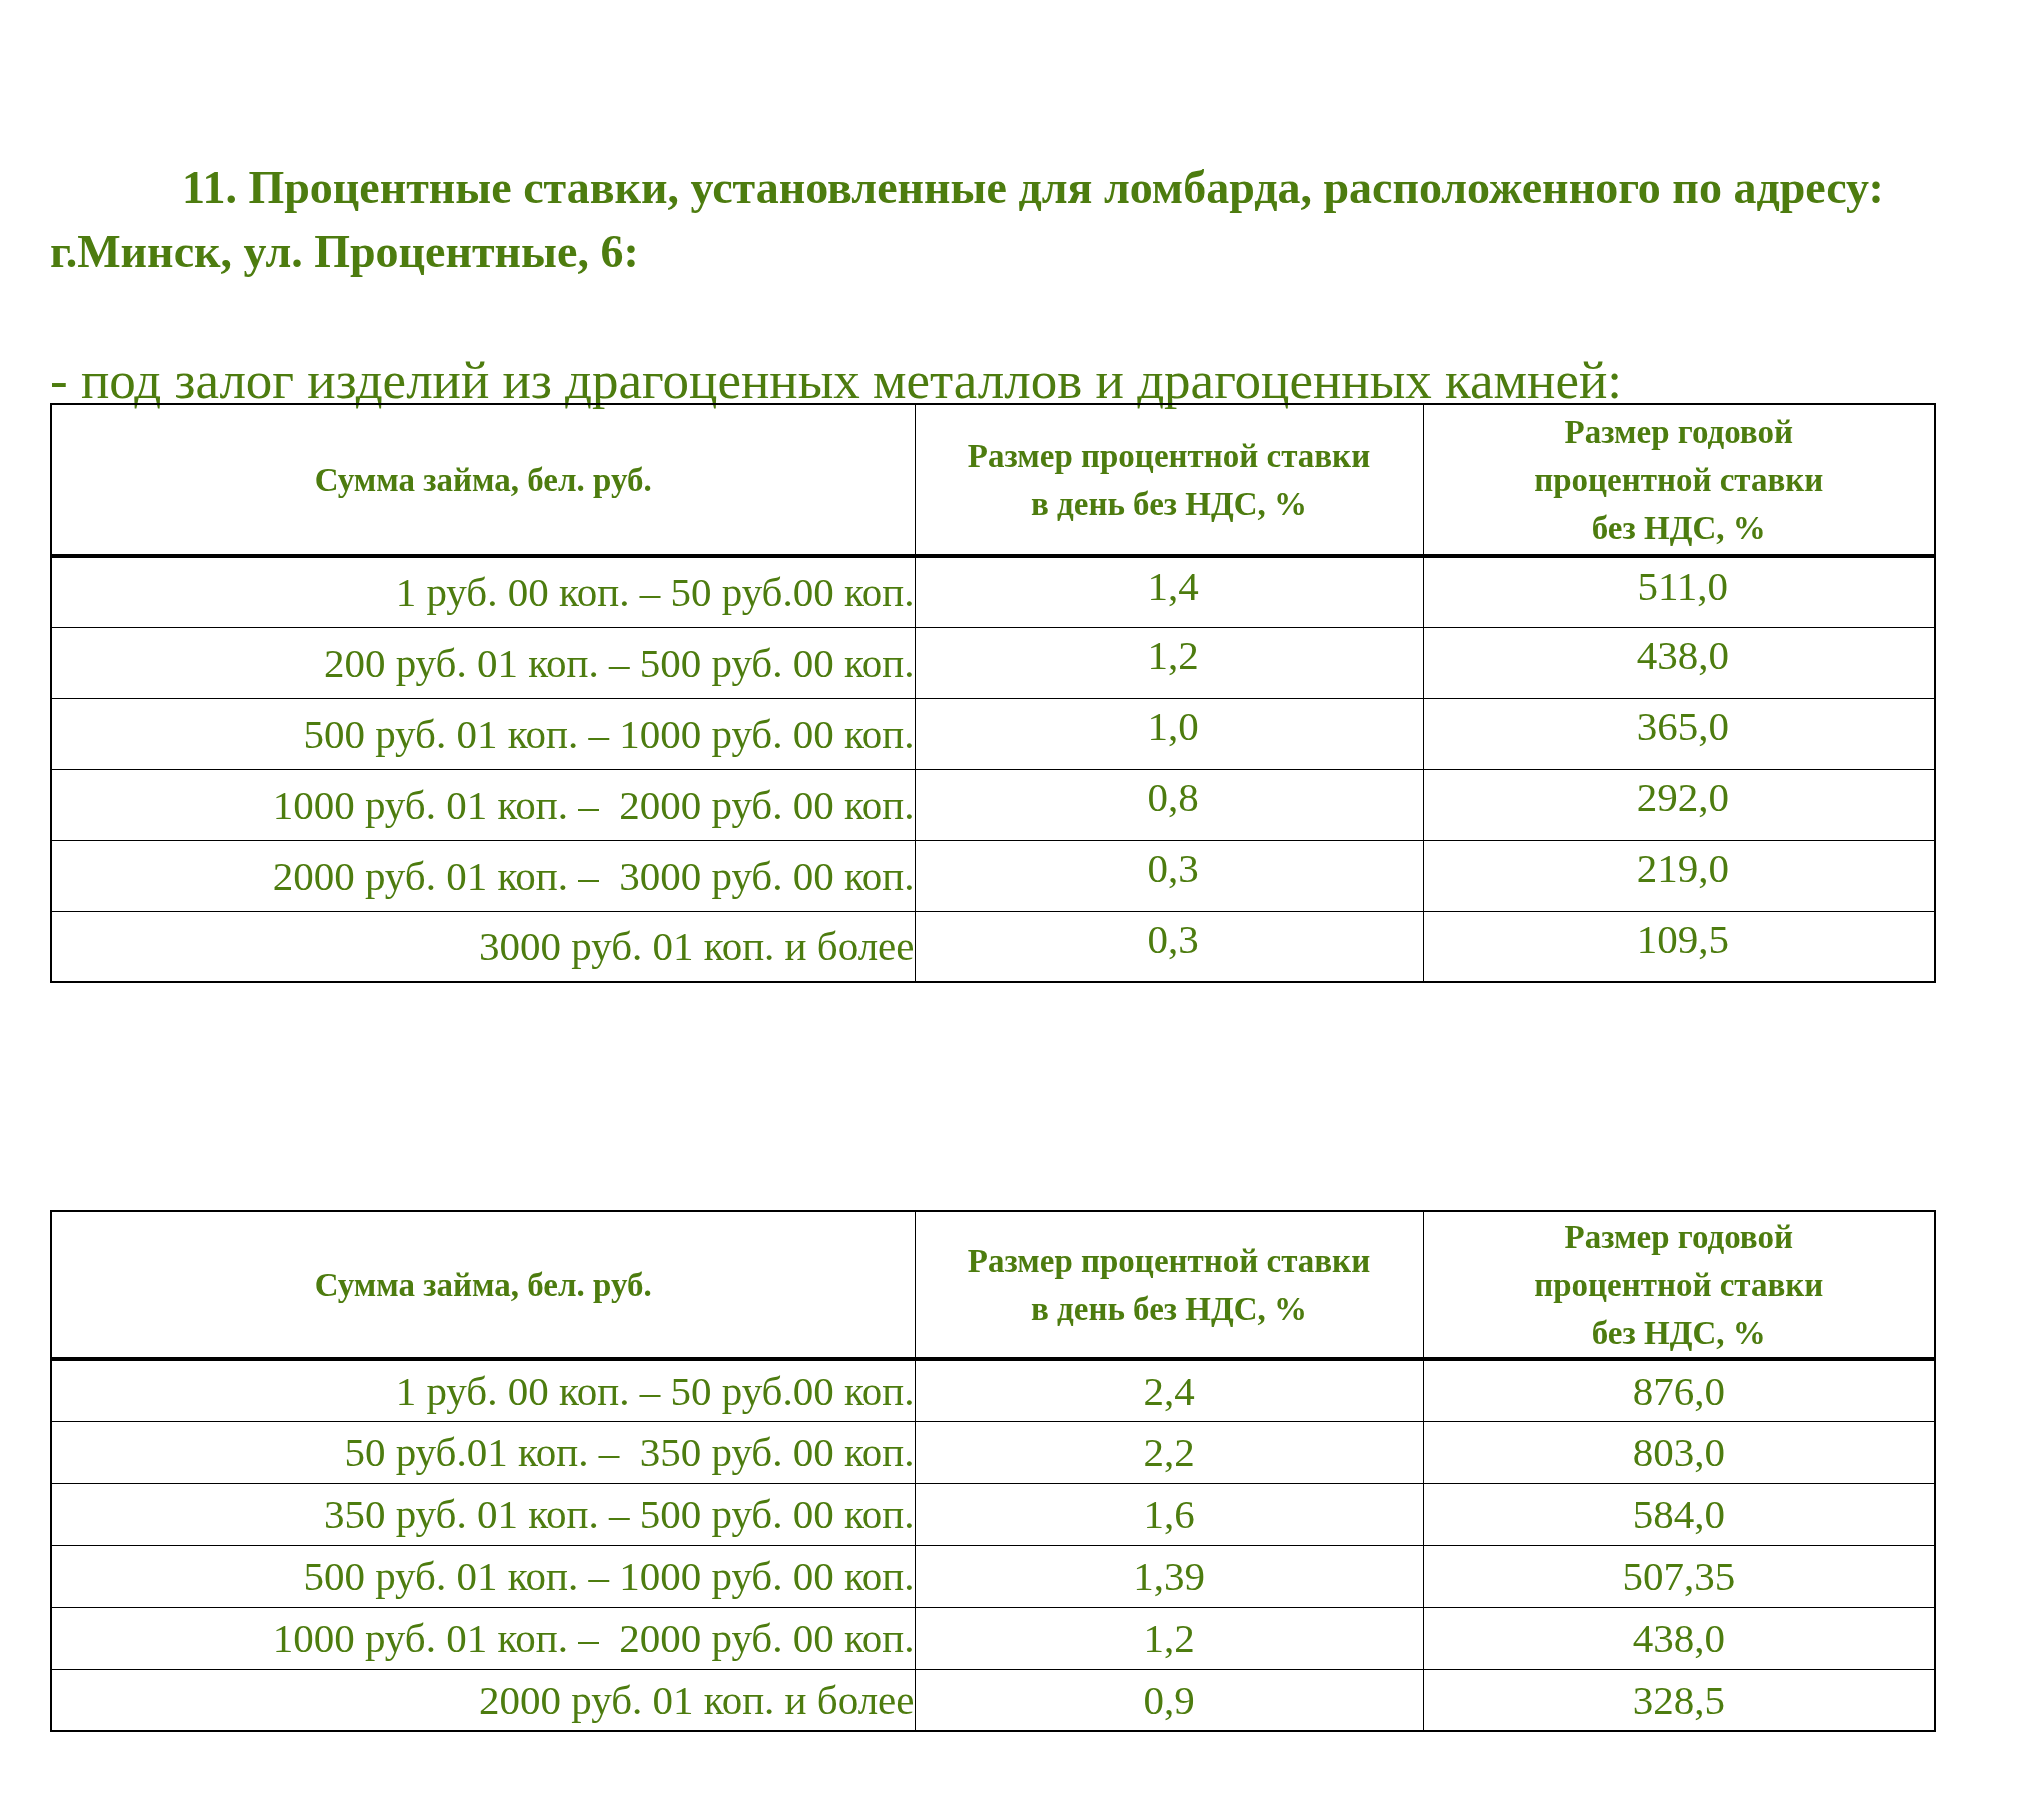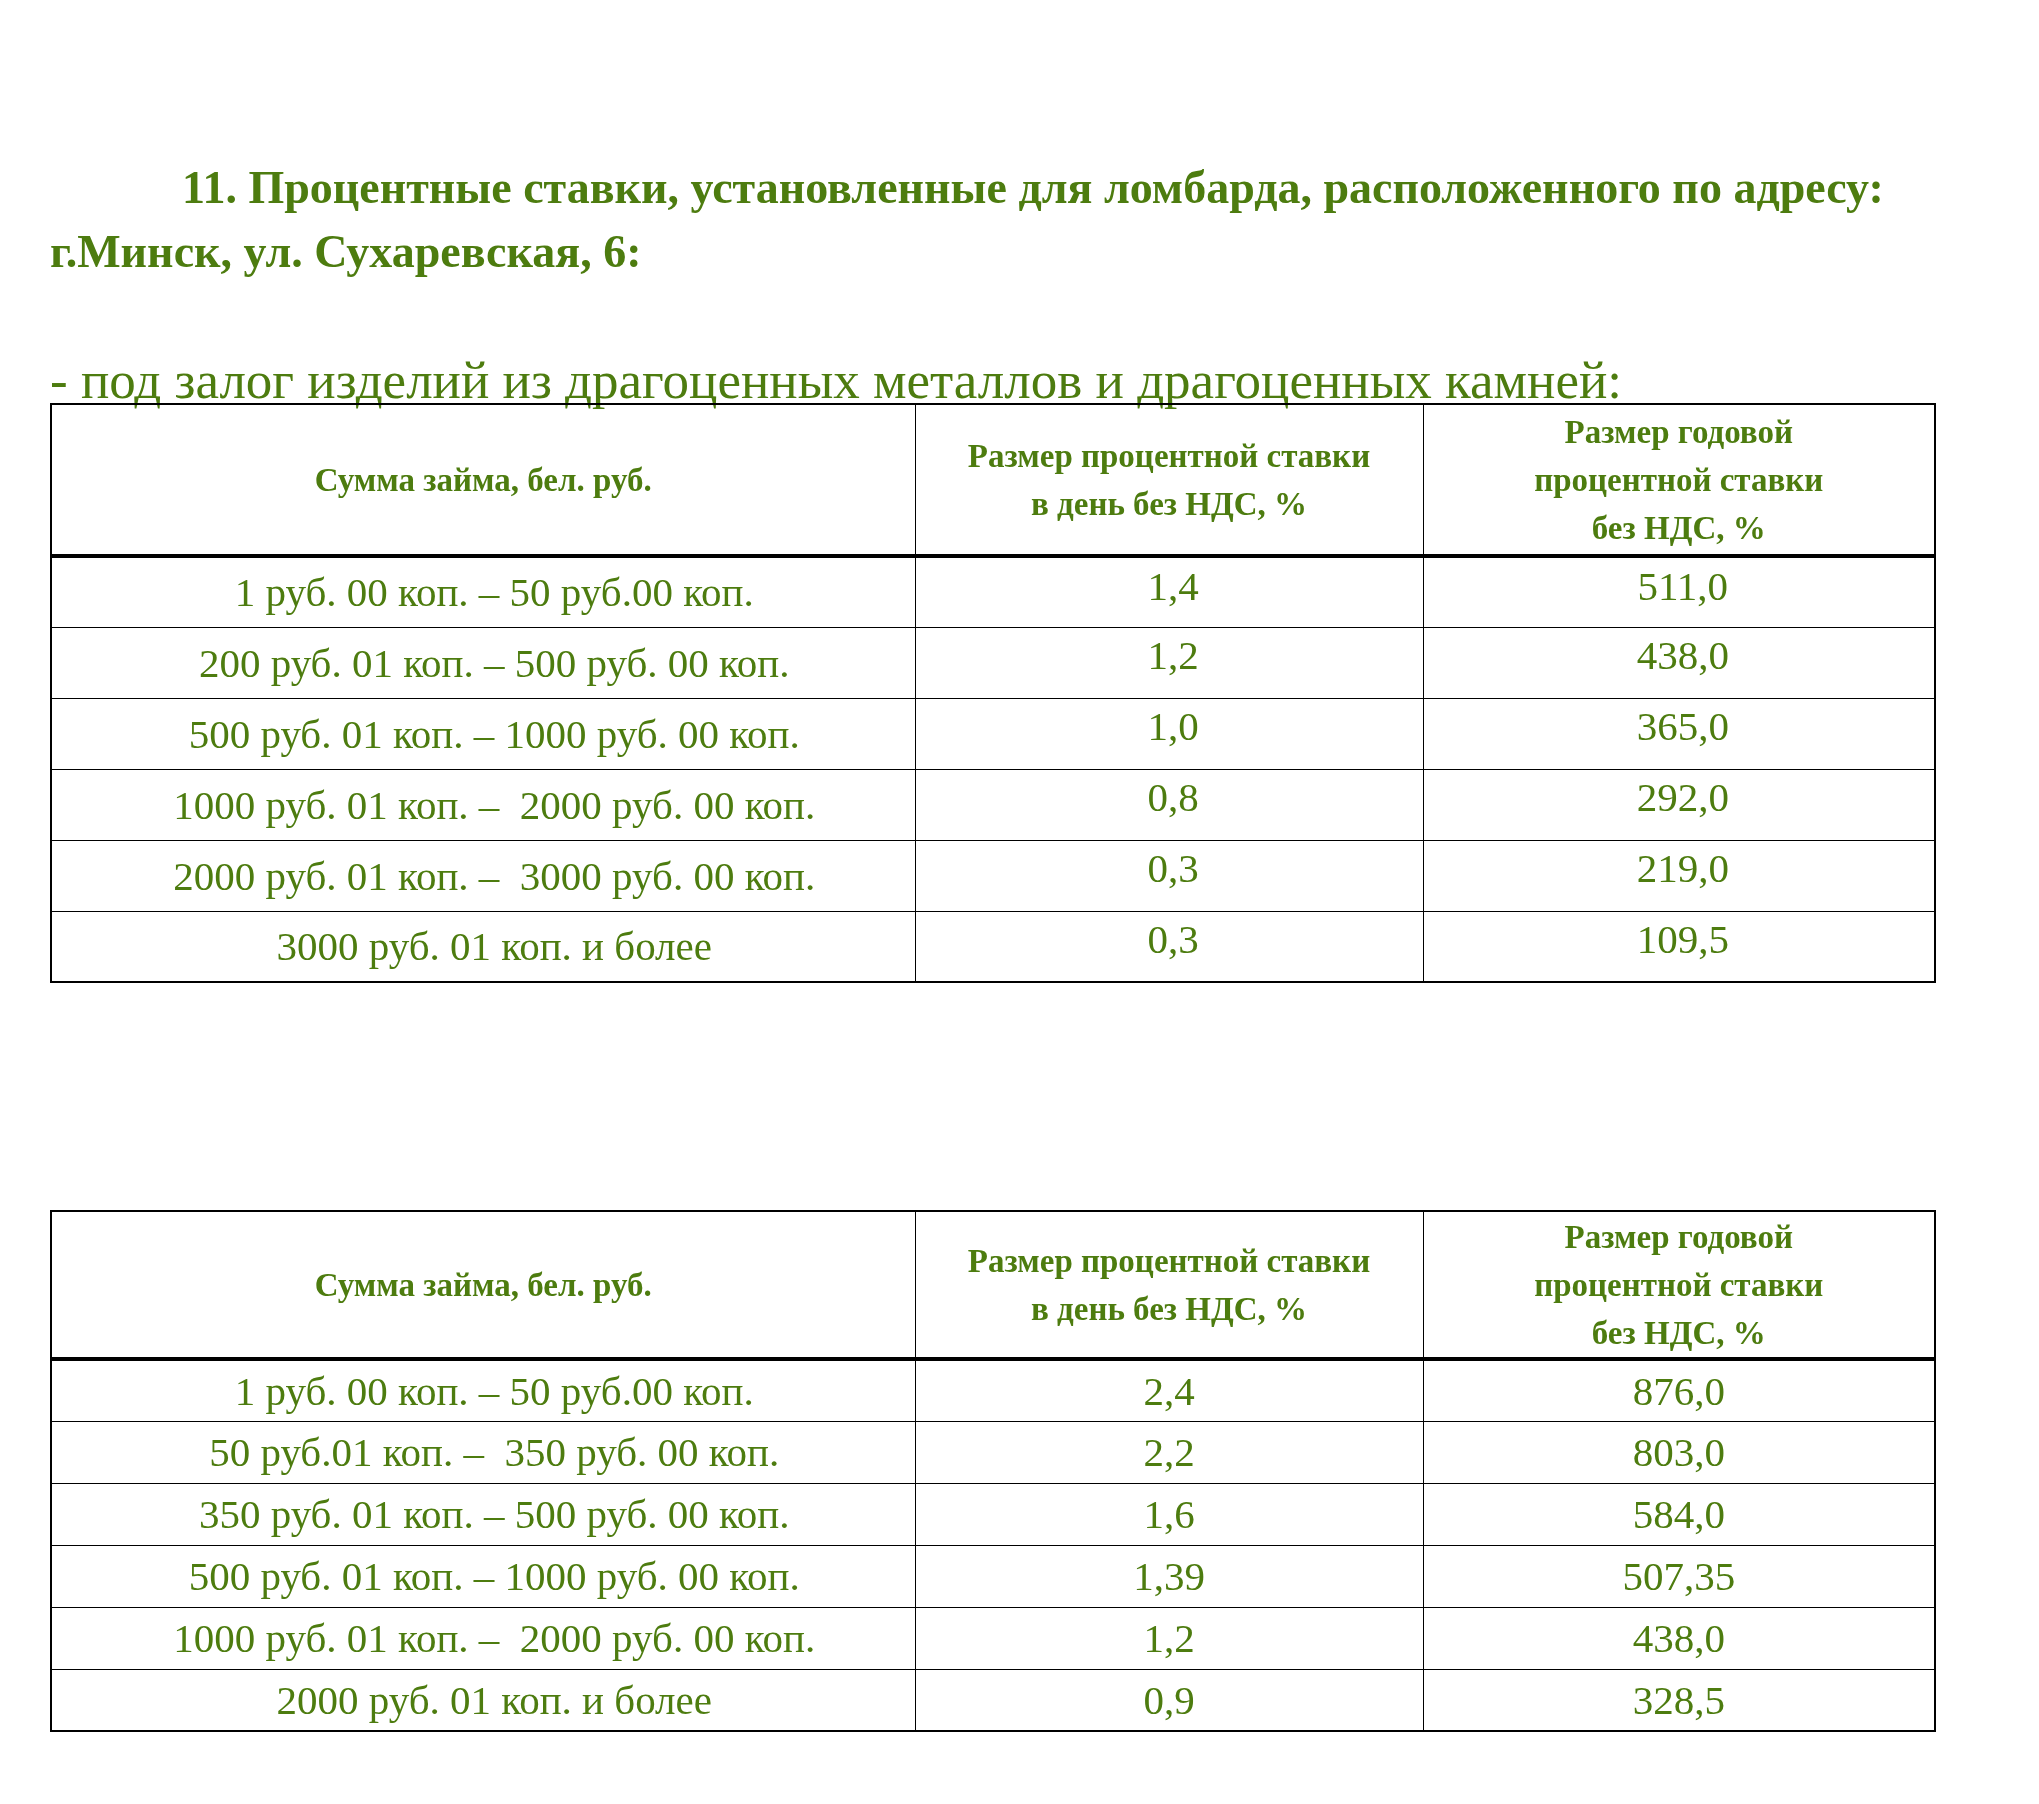--- a/index.html
+++ b/index.html
@@ -58,37 +58,37 @@
     text-align: center;
     vertical-align: middle;
     white-space: pre-line;
   }
   table.t1 thead th { height: 149px; }
   table.t2 thead th { height: 145px; }
   .rates td { font-size: 41px; }
   table.t1 tbody tr { height: 71px; }
   table.t2 tbody tr { height: 62px; }
   td.cell-range {
-    text-align: center;
+    text-align: right;
     padding-left: 22px;
     vertical-align: middle;
     white-space: pre-wrap;
   }
   td.cell-num { text-align: center; }
   table.t1 td.cell-num { vertical-align: top; padding-top: 3.6px; padding-left: 8px; }
   table.t2 td.cell-num { vertical-align: middle; margin-left: 24px; }
 </style>
 </head>
 <body>
 
 <div class="page">
 
   <div class="title">
     <div class="title-line1">11. Процентные ставки, установленные для ломбарда, расположенного по адресу:</div>
-    <div class="title-line2">г.Минск, ул. Сухаревская, 6:</div>
+    <div class="title-line2">г.Минск, ул. Процентные, 6:</div>
   </div>
 
   <div class="caption caption1">- под залог изделий из драгоценных металлов и драгоценных камней:</div>
 
   <table class="rates t1">
     <colgroup>
       <col class="c-range">
         <col class="c-daily">
         <col class="c-annual">
     </colgroup>

